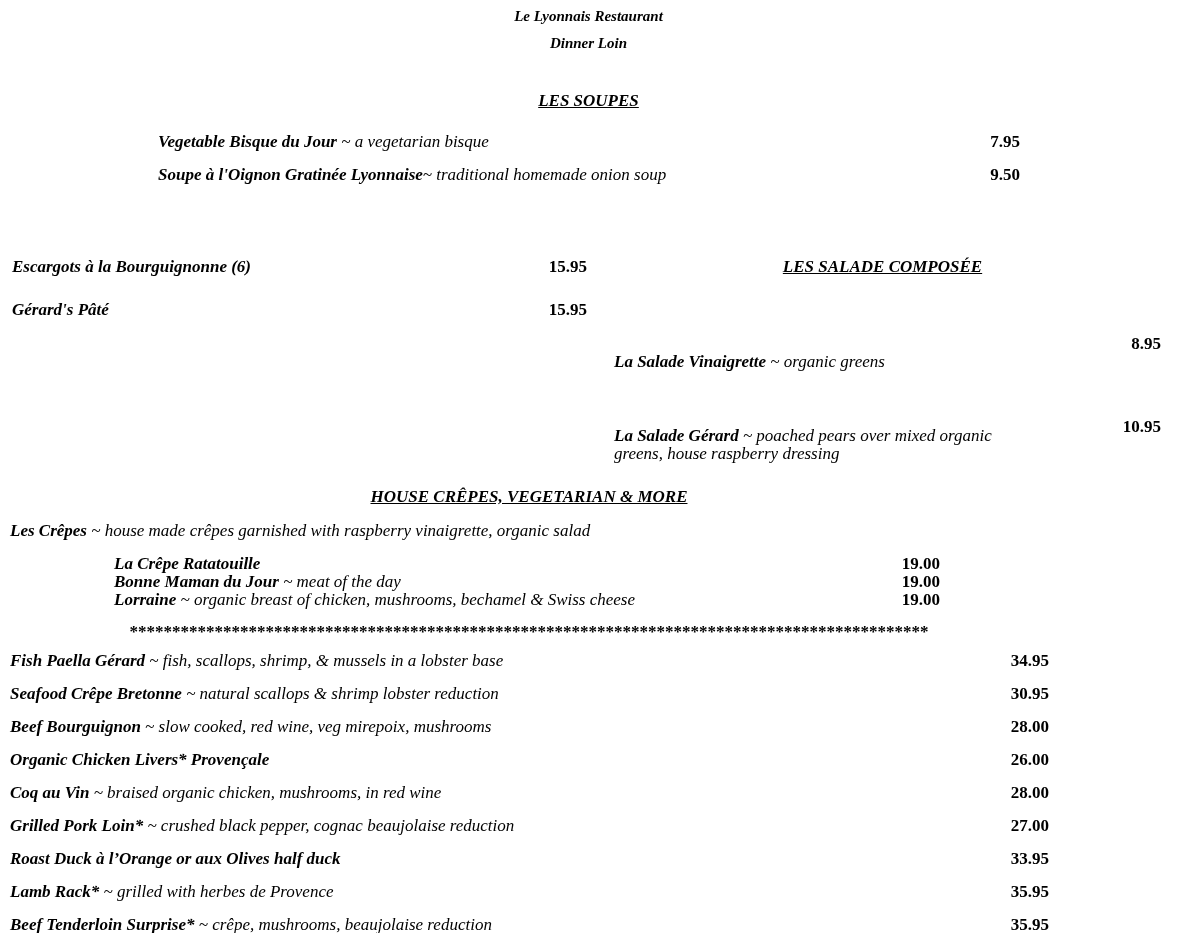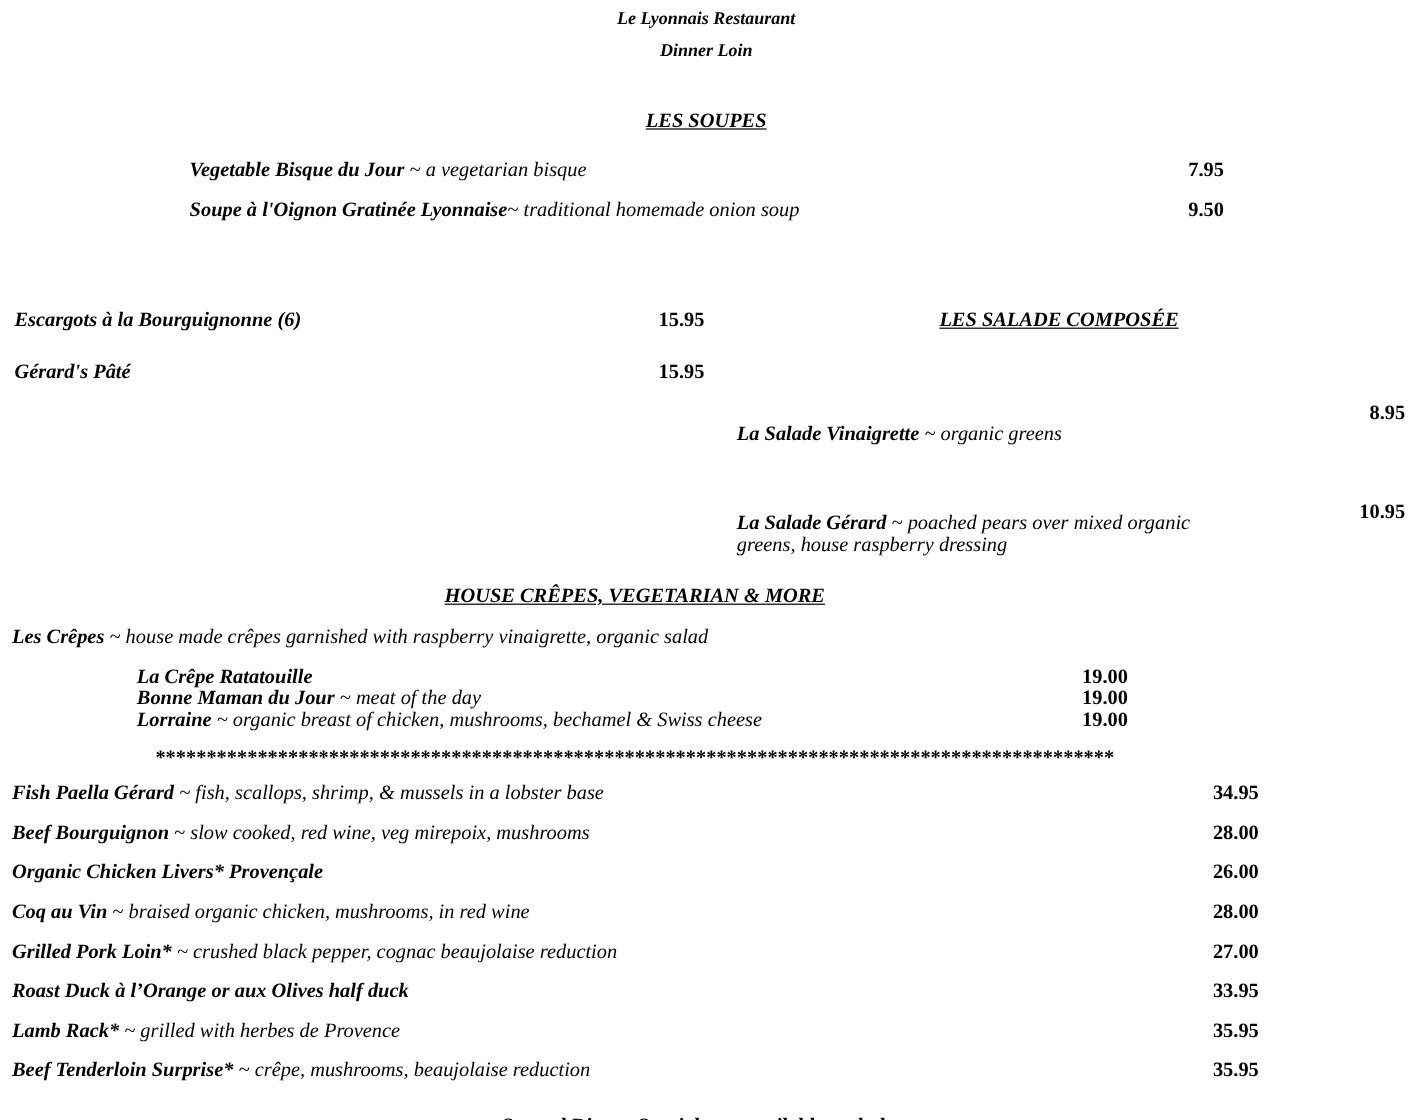--- a/index.html
+++ b/index.html
@@ -45,21 +45,21 @@
   .col-right { width: 563px; margin-left: 24px; }
   .col .heading { margin-bottom: 41px; }
   .col-right .heading { padding-right: 26px; }
   .app-row { display: flex; align-items: center; gap: 43px; }
   .col-left .app-row { padding-left: 12px; }
   .col-left .app-row + .app-row { margin-top: 25px; }
   .col-right .app-row + .app-row { margin-top: 20px; }
   .col-left .app-row .nd { flex: 1; }
   .col-left .app-row .price { width: 70px; text-align: right; padding-right: 3px; }
   .col-right .app-row .nd { width: 412px; margin-top: 36px; }
-  .col-right .app-row .price { flex: 1; text-align: right; padding-right: 6px; }
+  .col-right .app-row .price { flex: 1; text-align: right; padding-right: 16px; }
 
   
   .crepes-wrap { width: 1058px; }
   .crepes-heading { margin-top: 25px; }
   .crepes-intro { margin-top: 16px; padding-left: 10px; }
   .crepes-subtable { margin-top: 15px; margin-left: 114px; width: 826px; }
   .crepe-row { display: flex; }
   .crepe-row .nd { flex: 1; }
   .crepe-row .price { width: 70px; text-align: right; }
 
@@ -154,20 +154,24 @@
     </div>
 
     <div class="separator">**********************************************************************************************</div>
 
     <div class="entrees">
       <div class="entree-row">
         <div class="nd"><span class="name">Fish Paella Gérard</span><span class="desc"> ~ fish, scallops, shrimp, &amp; mussels in a lobster base</span></div>
         <div class="price">34.95</div>
       </div>
       <div class="entree-row">
+        <div class="nd"><span class="name">Seafood Crêpe Bretonne</span><span class="desc"> ~ natural scallops &amp; shrimp lobster reduction</span></div>
+        <div class="price">30.95</div>
+      </div>
+      <div class="entree-row">
         <div class="nd"><span class="name">Beef Bourguignon</span><span class="desc"> ~ slow cooked, red wine, veg mirepoix, mushrooms</span></div>
         <div class="price">28.00</div>
       </div>
       <div class="entree-row">
         <div class="nd"><span class="name">Organic Chicken Livers* Provençale</span><span class="desc"></span></div>
         <div class="price">26.00</div>
       </div>
       <div class="entree-row">
         <div class="nd"><span class="name">Coq au Vin</span><span class="desc"> ~ braised organic chicken, mushrooms, in red wine</span></div>
         <div class="price">28.00</div>

